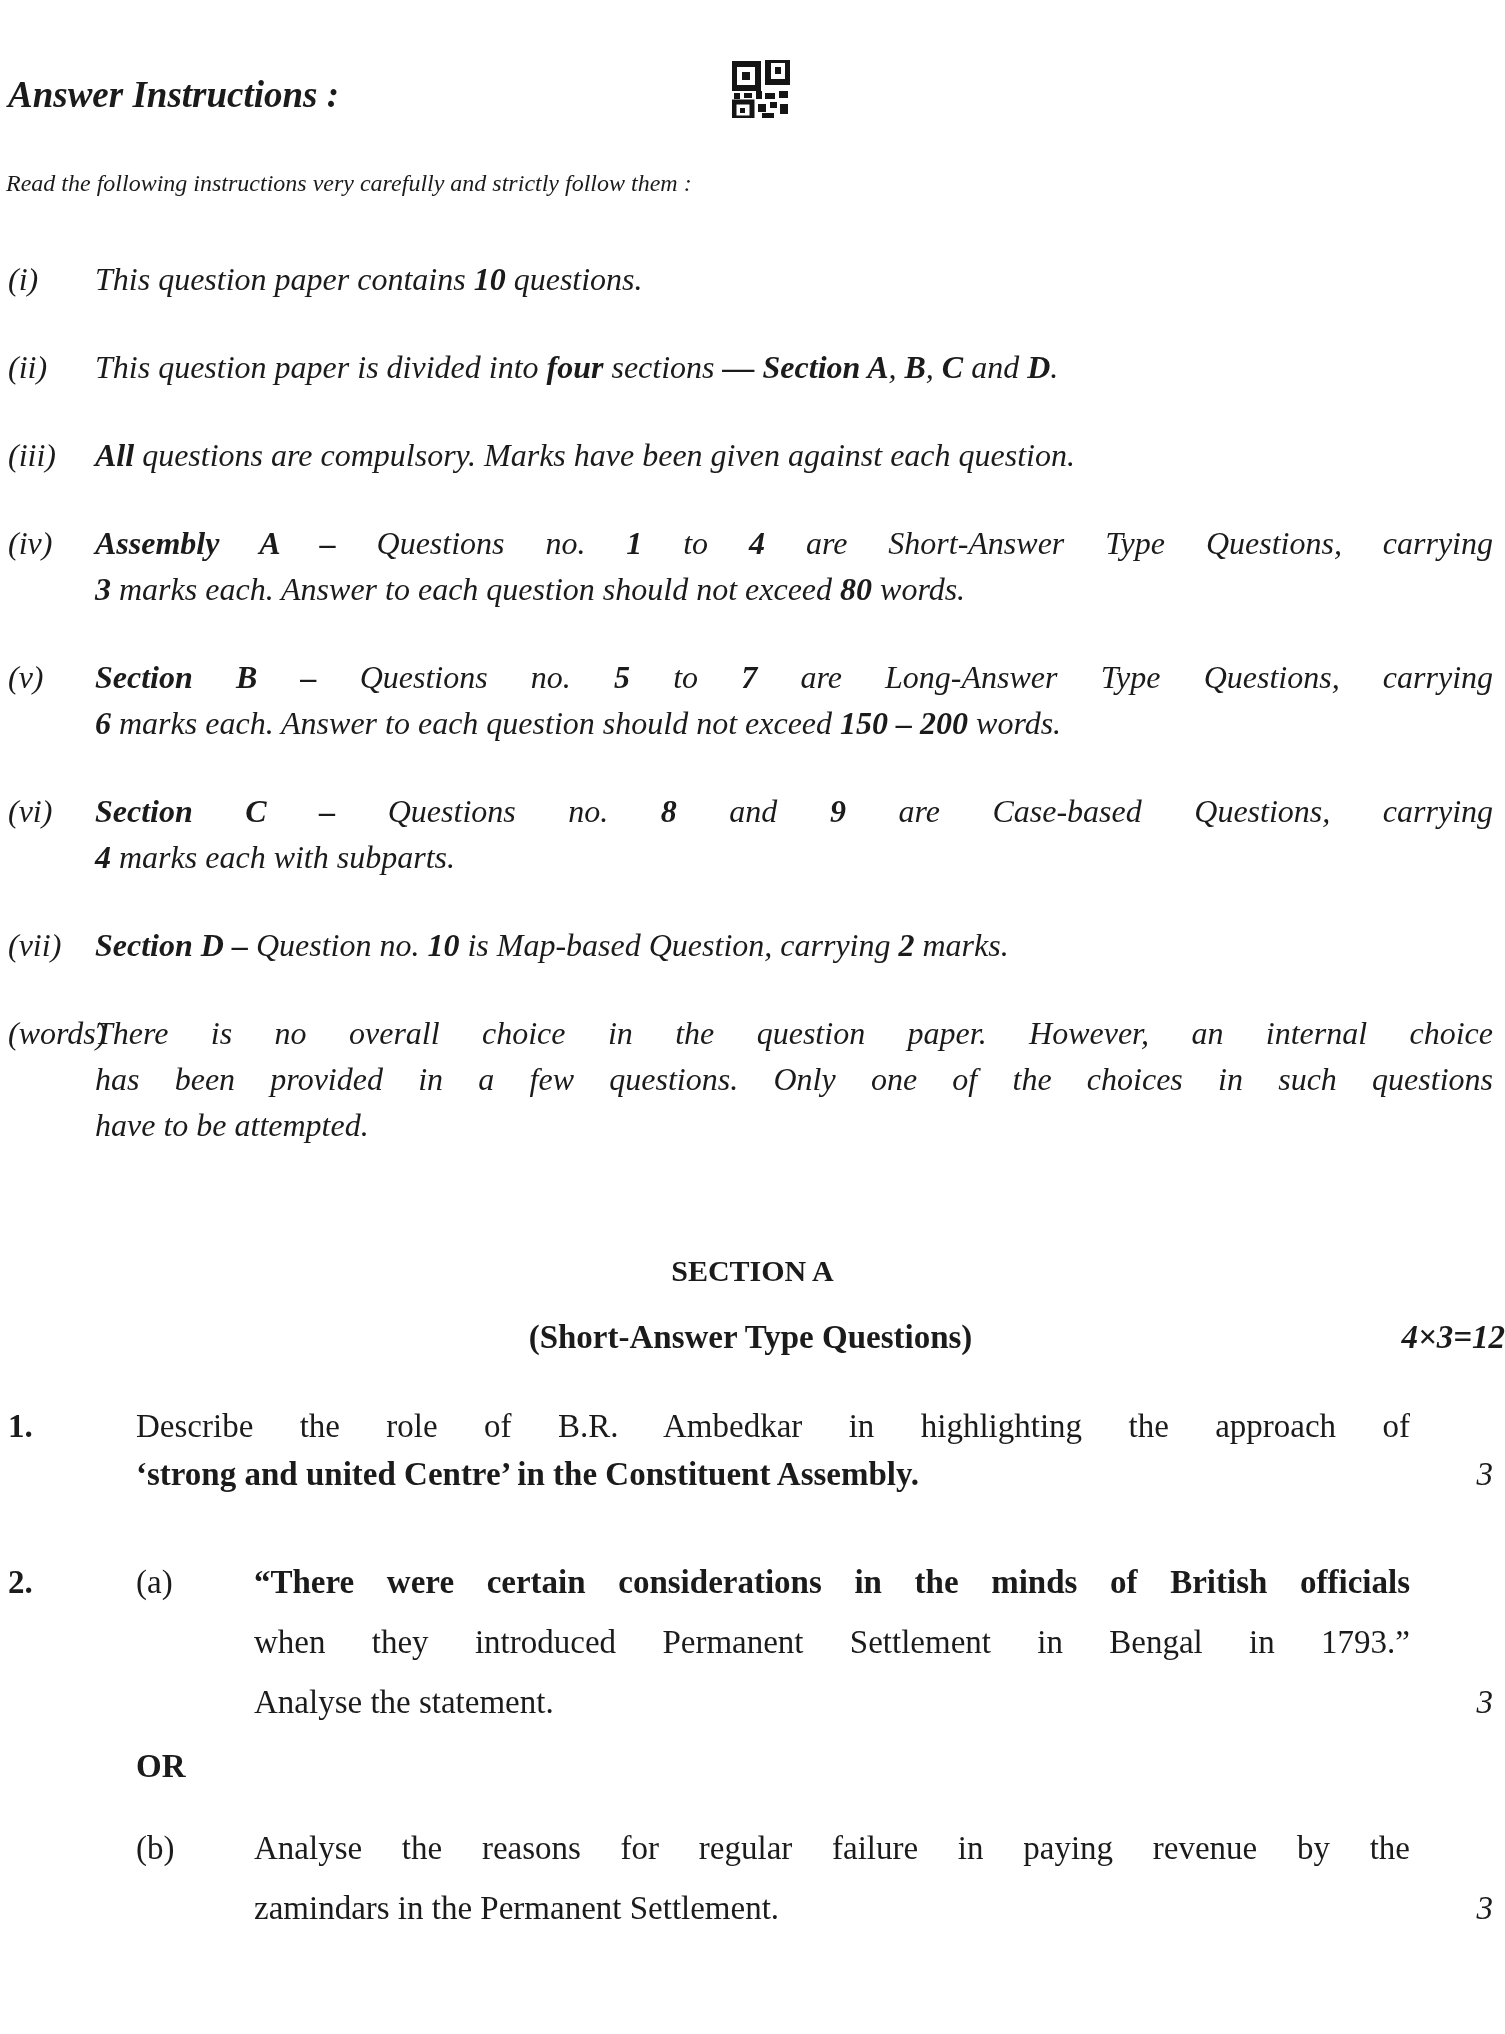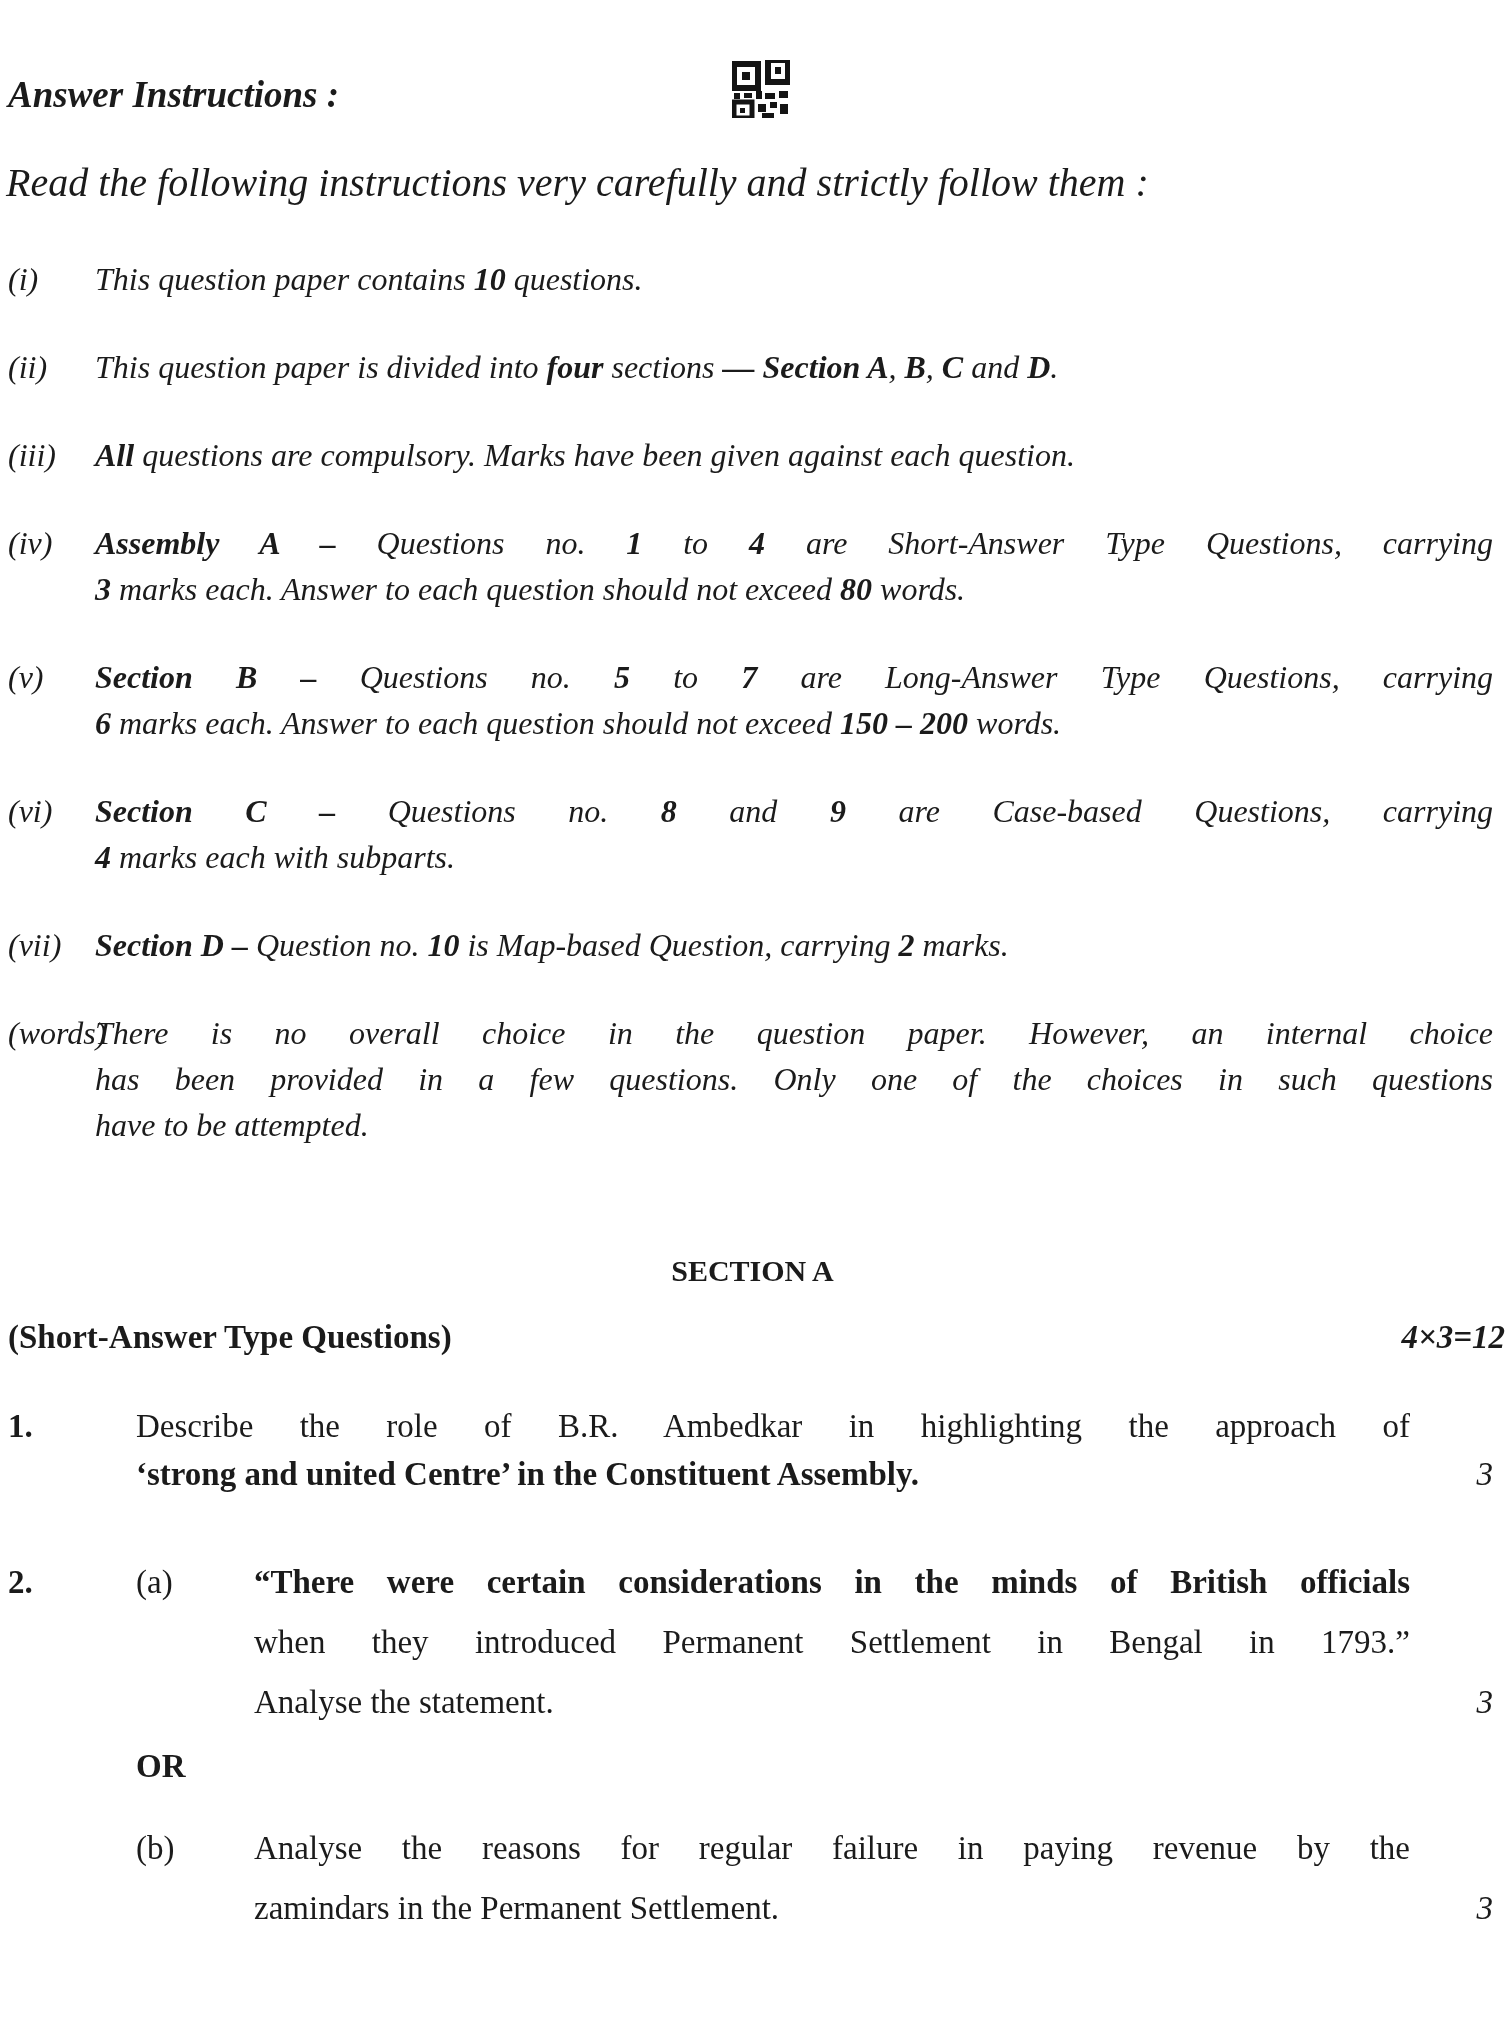--- a/index.html
+++ b/index.html
@@ -12,35 +12,35 @@
 
   
   .qr{position:absolute;left:732px;top:-14px;width:58px;height:58px;}
 
   
   .gi-heading{
     margin:74px 0 0 8px;font-size:37px;line-height:42px;
     font-weight:bold;font-style:italic;
   }
   .gi-intro{
-    margin:46px 12px 0 6px;font-size:40px;line-height:42px;font-style:italic;
+    margin:46px 12px 0 6px;font-size:24px;line-height:42px;font-style:italic;
   }
 
   
   #instructions{margin-top:52px;padding:0 12px 0 8px;}
   .ins-item{display:flex;margin-bottom:42px;font-size:32px;line-height:46px;font-style:italic;}
   .ins-label{width:87px;flex:none;}
   .ins-body{flex:1;min-width:0;}
   .line{display:block;}
   .line.j{text-align:justify;text-align-last:justify;}
 
   
   .sec-title{margin-top:100px;text-align:center;font-weight:bold;font-size:30px;line-height:46px;}
   .sec-sub{position:relative;margin-top:20px;padding:0 12px 0 8px;
-    text-align:left;font-weight:bold;font-size:33px;line-height:46px;}
+    text-align:center;font-weight:bold;font-size:33px;line-height:46px;}
   .sec-marks{position:absolute;right:0;top:0;font-style:italic;}
 
   
   #questions{margin-top:42px;padding:0 12px 0 8px;}
   .q{display:flex;font-size:33px;}
   .q + .q{margin-top:54px;}
   .q-num{width:109px;flex:none;font-weight:bold;line-height:48px;}
   .q-body{flex:1;min-width:0;margin-left:19px;}
   .part{display:flex;}
   .part-label{width:118px;flex:none;line-height:60px;}

